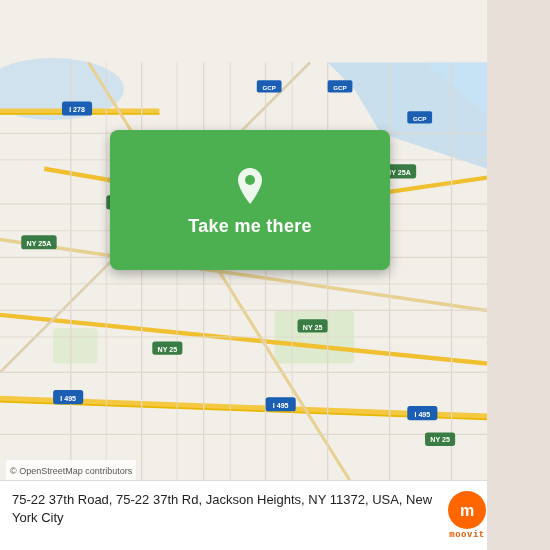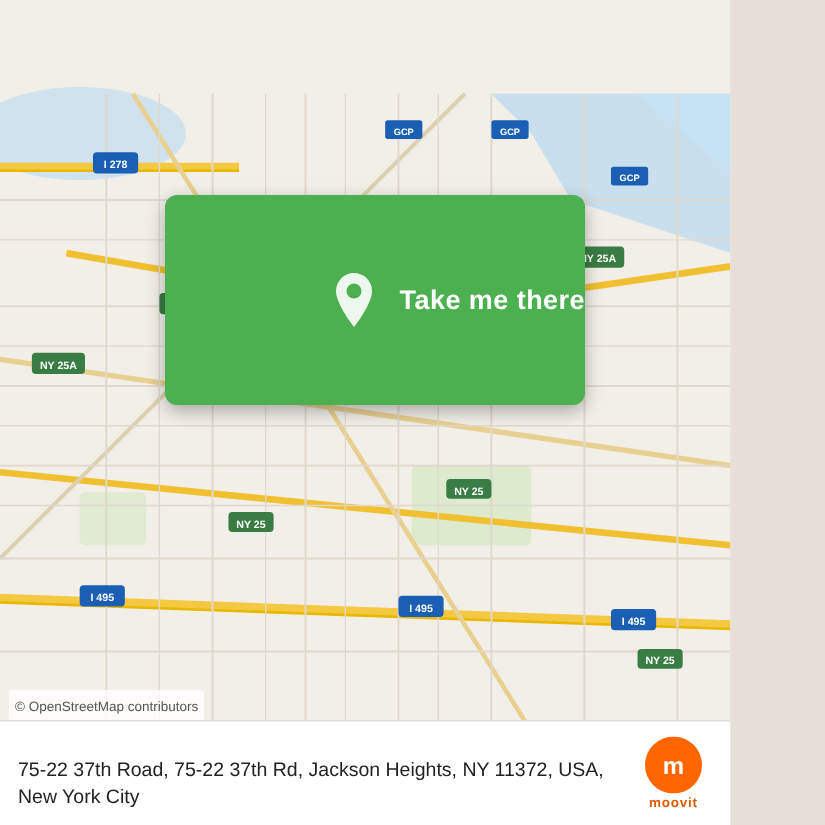--- a/index.html
+++ b/index.html
@@ -38,23 +38,23 @@
     
     #location-card {
       position: absolute;
       top: 130px;
       left: 110px;
       width: 280px;
       height: 140px;
       background: #4caf50;
       border-radius: 8px;
       display: flex;
-      flex-direction: row;
+      flex-direction: column;
       align-items: center;
-      justify-content: flex-end;
+      justify-content: center;
       gap: 8px;
       box-shadow: 0 4px 12px rgba(0,0,0,0.3);
     }
 
     #pin-icon {
       width: 44px;
       height: 44px;
     }
 
     #take-me-there-btn {
@@ -67,23 +67,23 @@
       letter-spacing: 0.3px;
     }
 
     
     #bottom-bar {
       position: absolute;
       bottom: 0;
       left: 0;
       width: 100%;
       background: #fff;
-      padding: 10px 19px 10px 12px;
+      padding: 10px 1px 10px 12px;
       display: flex;
-      align-items: flex-end;
+      align-items: flex-start;
       justify-content: space-between;
       border-top: 1px solid #ddd;
     }
 
     #address-text {
       font-size: 13px;
       color: #222;
       line-height: 1.4;
       flex: 1;
       padding-right: 10px;
@@ -100,20 +100,21 @@
       width: 38px;
       height: 38px;
     }
 
     #moovit-text {
       font-size: 9px;
       color: #e05a00;
       font-weight: bold;
       letter-spacing: 0.5px;
       margin-top: 1px;
+      font-family: Liberation Mono, monospace;
     }
 
     
     #osm-attribution {
       position: absolute;
       bottom: 68px;
       left: 6px;
       font-size: 9px;
       color: #555;
       background: rgba(255,255,255,0.8);

